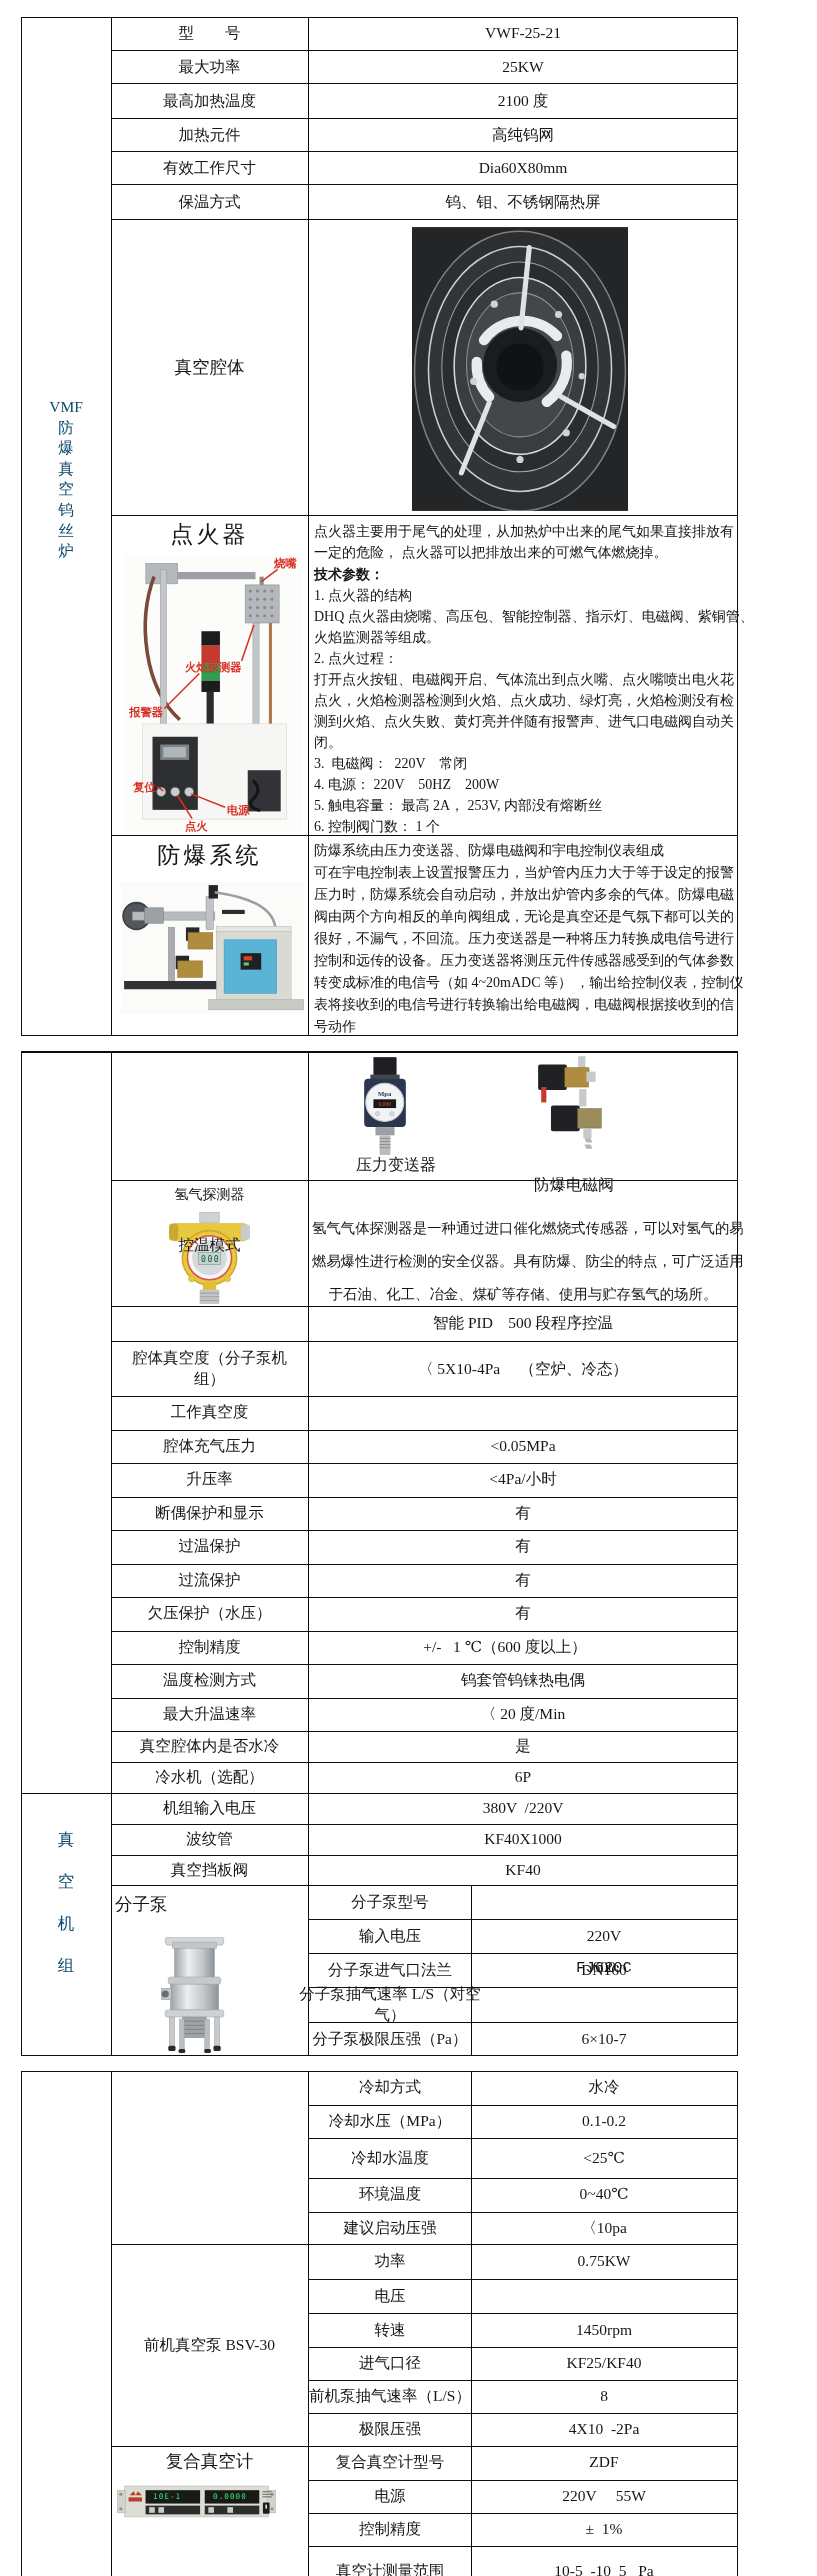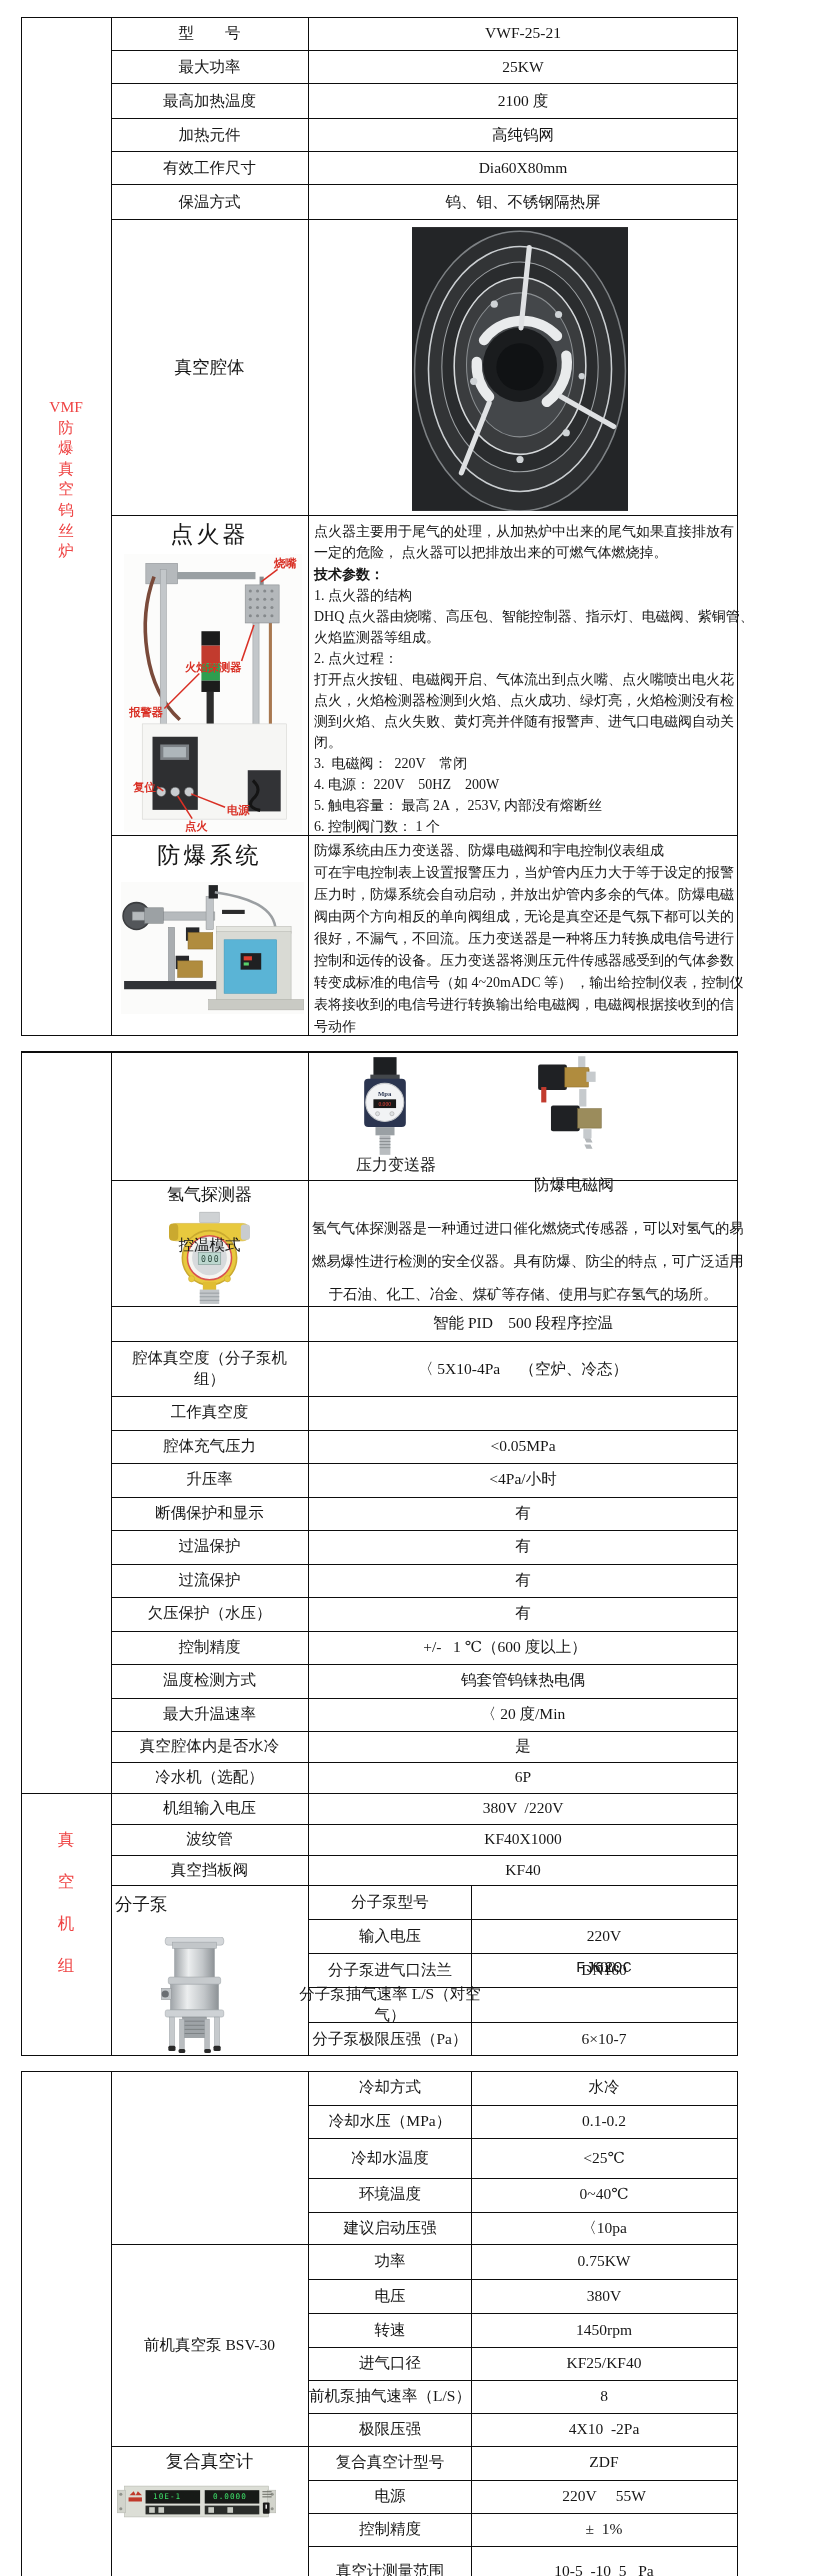--- a/index.html
+++ b/index.html
@@ -7,21 +7,21 @@
         font-family:"Liberation Serif","DejaVu Serif",serif;color:#111;overflow:hidden;}
   .frame{position:absolute;border:1px solid #0d0d0d;box-sizing:border-box;}
   .h{position:absolute;height:1px;background:#0d0d0d;}
   .v{position:absolute;width:1px;background:#0d0d0d;}
   .c{position:absolute;display:flex;align-items:center;justify-content:center;
      text-align:center;white-space:pre;font-size:15.5px;color:#161616;box-sizing:border-box;line-height:1.35;}
   .big{font-size:23px;letter-spacing:3.1px;}
   .para{position:absolute;white-space:pre;font-size:14px;line-height:21px;color:#161616;}
   .bold{font-weight:bold;}
   .vert{position:absolute;white-space:pre-line;text-align:center;font-size:15.5px;line-height:20.6px;
-        display:flex;align-items:flex-start;justify-content:center;color:#ef4444;}
+        display:flex;align-items:flex-start;justify-content:center;color:#0c4a6e;}
   .cap{position:absolute;text-align:center;font-size:16px;white-space:pre;color:#161616;}
   .ann{position:absolute;color:#d93025;font-weight:bold;font-size:11.3px;white-space:pre;
        font-family:"Liberation Sans",sans-serif;}
   .disp{position:absolute;font-family:"DejaVu Sans Mono",monospace;}
   svg{display:block;}
 </style>
 </head>
 <body>
 
 <div id="page">
@@ -256,21 +256,21 @@
     <rect x="90" y="64" width="14" height="34" fill="#c6cacd"></rect>
     <rect x="35" y="96" width="56" height="50" rx="4" fill="#1f2124"></rect>
     <rect x="87" y="102" width="46" height="38" fill="#9b8c5c" stroke="#77683c"></rect>
     <rect x="16" y="60" width="10" height="30" fill="#c23b2e"></rect>
     <rect x="98" y="142" width="16" height="18" fill="#c6cacd"></rect>
     <path d="M100 160 h12 l4 8 h-12 z M100 172 h12 l4 8 h-12 z" fill="#b4b8bb"></path>
   </svg>
   <div class="cap" style="left:337px;top:1155px;width:118px;">压力变送器</div>
   <div class="cap" style="left:515px;top:1155px;width:118px;margin-top:20px;">防爆电磁阀</div>
 
-  <div class="c" style="left:112px;top:1182px;width:195px;height:26px;font-size:17px;">氢气探测器</div>
+  <div class="c" style="left:112px;top:1182px;width:195px;height:26px;font-size:14px;">氢气探测器</div>
   <div style="position:absolute;left:169px;top:1209px;width:81px;height:95px;">
     <svg width="81" height="95" viewBox="0 0 158 185">
       <rect x="60" y="6" width="38" height="20" fill="#cfd2d4" stroke="#a3a7aa"></rect>
       <rect x="0" y="28" width="158" height="34" rx="14" fill="#e8c93e" stroke="#caa92f"></rect>
       <rect x="0" y="28" width="18" height="34" rx="8" fill="#caa92f"></rect>
       <rect x="140" y="30" width="18" height="30" rx="6" fill="#c9ccce"></rect>
       <circle cx="79" cy="95" r="53" fill="#e8c93e" stroke="#caa92f" stroke-width="3"></circle>
       <circle cx="79" cy="95" r="43" fill="#f5f5f2" stroke="#d9534f" stroke-width="3"></circle>
       <circle cx="79" cy="95" r="34" fill="#d7dadc"></circle>
       <rect x="57" y="85" width="44" height="23" fill="#bcd7cf" stroke="#6e8a82"></rect>
@@ -403,21 +403,20 @@
   <div class="c" style="left:472px;top:2139px;width:264px;height:38px;">&lt;25℃</div>
   <div class="c" style="left:309px;top:2179px;width:162px;height:31px;">环境温度</div>
   <div class="c" style="left:472px;top:2179px;width:264px;height:31px;">0~40℃</div>
   <div class="c" style="left:309px;top:2213px;width:162px;height:30px;">建议启动压强</div>
   <div class="c" style="left:472px;top:2213px;width:264px;height:30px;">〈10pa</div>
 
   <div class="c" style="left:112px;top:2245px;width:195px;height:200px;">前机真空泵 BSV-30</div>
   <div class="c" style="left:309px;top:2245px;width:162px;height:33px;">功率</div>
   <div class="c" style="left:472px;top:2245px;width:264px;height:33px;">0.75KW</div>
   <div class="c" style="left:309px;top:2280px;width:162px;height:32px;">电压</div>
-  <div class="c" style="left:472px;top:2280px;width:264px;height:32px;">380V</div>
   <div class="c" style="left:309px;top:2314px;width:162px;height:32px;">转速</div>
   <div class="c" style="left:472px;top:2314px;width:264px;height:32px;">1450rpm</div>
   <div class="c" style="left:309px;top:2348px;width:162px;height:31px;">进气口径</div>
   <div class="c" style="left:472px;top:2348px;width:264px;height:31px;">KF25/KF40</div>
   <div class="c" style="left:309px;top:2381px;width:162px;height:31px;">前机泵抽气速率（L/S）</div>
   <div class="c" style="left:472px;top:2381px;width:264px;height:31px;">8</div>
   <div class="c" style="left:309px;top:2414px;width:162px;height:31px;">极限压强</div>
   <div class="c" style="left:472px;top:2414px;width:264px;height:31px;">4X10  -2Pa</div>
 
   <div class="c" style="left:112px;top:2448px;width:195px;height:28px;font-size:17.5px;">复合真空计</div>

